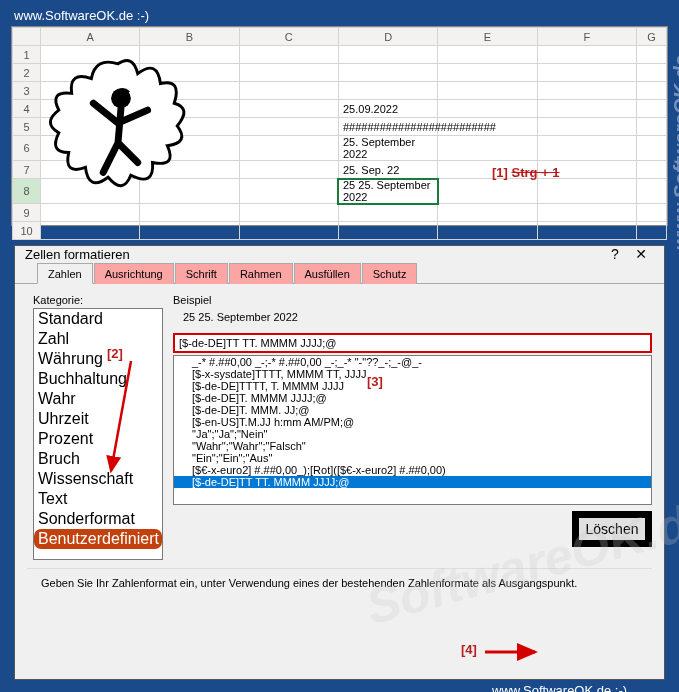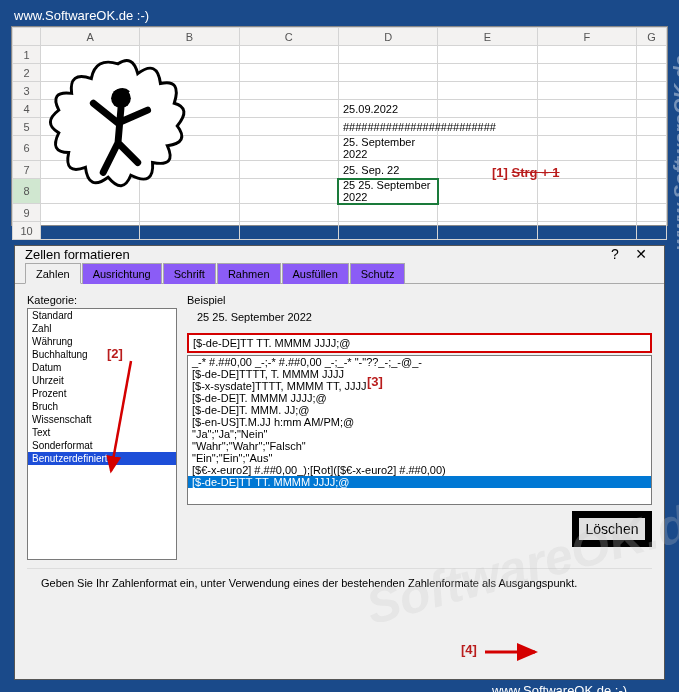--- a/index.html
+++ b/index.html
@@ -89,50 +89,50 @@
   padding: 0 10px;
   font-size: 13px;
 }
 .dlg-title .t { flex: 1; }
 .dlg-title .help, .dlg-title .close {
   width: 26px; text-align: center; font-size: 14px; cursor: default;
 }
 .tabs {
   display: flex;
   gap: 0;
-  padding: 0 10px;
+  padding: 0 22px;
   border-bottom: 1px solid #aaa;
   font-size: 11px;
 }
 .tab {
   padding: 4px 10px 3px;
   border: 1px solid #aaa;
   border-bottom: none;
-  background: #8b5cf6;
+  background: #fca5a5;
   margin-right: 1px;
   position: relative;
   top: 1px;
 }
 .tab.active { background: #f0f0f0; border-bottom: 1px solid #f0f0f0; }
 .dlg-body {
   display: flex;
   gap: 10px;
   padding: 10px 12px 4px;
 }
-.cat-col { width: 150px; }
+.cat-col { width: 130px; margin-left: 6px; }
 .cat-label, .right-label { font-size: 11px; margin-bottom: 2px; }
 .cat-list {
   border: 1px solid #7a7a7a;
   background: #fff;
   height: 252px;
   overflow: hidden;
-  font-size: 10px;
+  font-size: 16px;
 }
 .cat-list .item { padding: 1px 4px; }
-.cat-list .sel { background: #1d4ed8; color: #fff; }
+.cat-list .sel { background: #c2410c; color: #fff; border-radius: 7px; }
 .right-col { flex: 1; }
 .sample-box {
   font-size: 11px;
   padding: 3px 0 10px;
   text-indent: 10px;
 }
 .typ-input {
   width: 100%;
   border: 2px solid #d40000;
   padding: 2px 4px;
@@ -140,21 +140,21 @@
   background: #fff;
 }
 .fmt-list {
   border: 1px solid #7a7a7a;
   background: #fff;
   height: 150px;
   margin-top: 2px;
   font-size: 11px;
   overflow: hidden;
 }
-.fmt-list .item { padding: 0 4px; white-space: nowrap; }
+.fmt-list .item { padding: 0 18px; white-space: nowrap; }
 .fmt-list .sel { background: #0078d4; color: #fff; }
 .del-btn-row { text-align: right; margin-top: 6px; }
 .hint {
   padding: 8px 14px;
   font-size: 11px;
   border-top: 1px solid #ddd;
   margin: 4px 12px 0;
 }
 .btn-row {
   text-align: right;
@@ -327,38 +327,38 @@
       <div class="tab">Schutz</div>
     </div>
   <div class="dlg-body">
     <div class="cat-col">
       <div class="cat-label">Kategorie:</div>
       <div class="cat-list" id="cat-list">
           <div class="item">Standard</div>
           <div class="item">Zahl</div>
           <div class="item">Währung</div>
           <div class="item">Buchhaltung</div>
-          <div class="item">Datum</div>
+          <div class="item">Wahr</div>
           <div class="item">Uhrzeit</div>
           <div class="item">Prozent</div>
           <div class="item">Bruch</div>
           <div class="item">Wissenschaft</div>
           <div class="item">Text</div>
           <div class="item">Sonderformat</div>
           <div class="item sel">Benutzerdefiniert</div>
         </div>
     </div>
     <div class="right-col">
       <div class="right-label">Beispiel</div>
       <div class="sample-box">25 25. September 2022</div>
       <input class="typ-input" value="[$-de-DE]TT TT. MMMM JJJJ;@" style="">
       <div class="fmt-list" id="fmt-list">
           <div class="item">_-* #.##0,00 _-;-* #.##0,00 _-;_-* "-"??_-;_-@_-</div>
+          <div class="item">[$-x-sysdate]TTTT, MMMM TT, JJJJ</div>
           <div class="item">[$-de-DE]TTTT, T. MMMM JJJJ</div>
-          <div class="item">[$-x-sysdate]TTTT, MMMM TT, JJJJ</div>
           <div class="item">[$-de-DE]T. MMMM JJJJ;@</div>
           <div class="item">[$-de-DE]T. MMM. JJ;@</div>
           <div class="item">[$-en-US]T.M.JJ h:mm AM/PM;@</div>
           <div class="item">"Ja";"Ja";"Nein"</div>
           <div class="item">"Wahr";"Wahr";"Falsch"</div>
           <div class="item">"Ein";"Ein";"Aus"</div>
           <div class="item">[$€-x-euro2] #.##0,00_);[Rot]([$€-x-euro2] #.##0,00)</div>
           <div class="item sel">[$-de-DE]TT TT. MMMM JJJJ;@</div>
         </div>
       <div class="del-btn-row">

